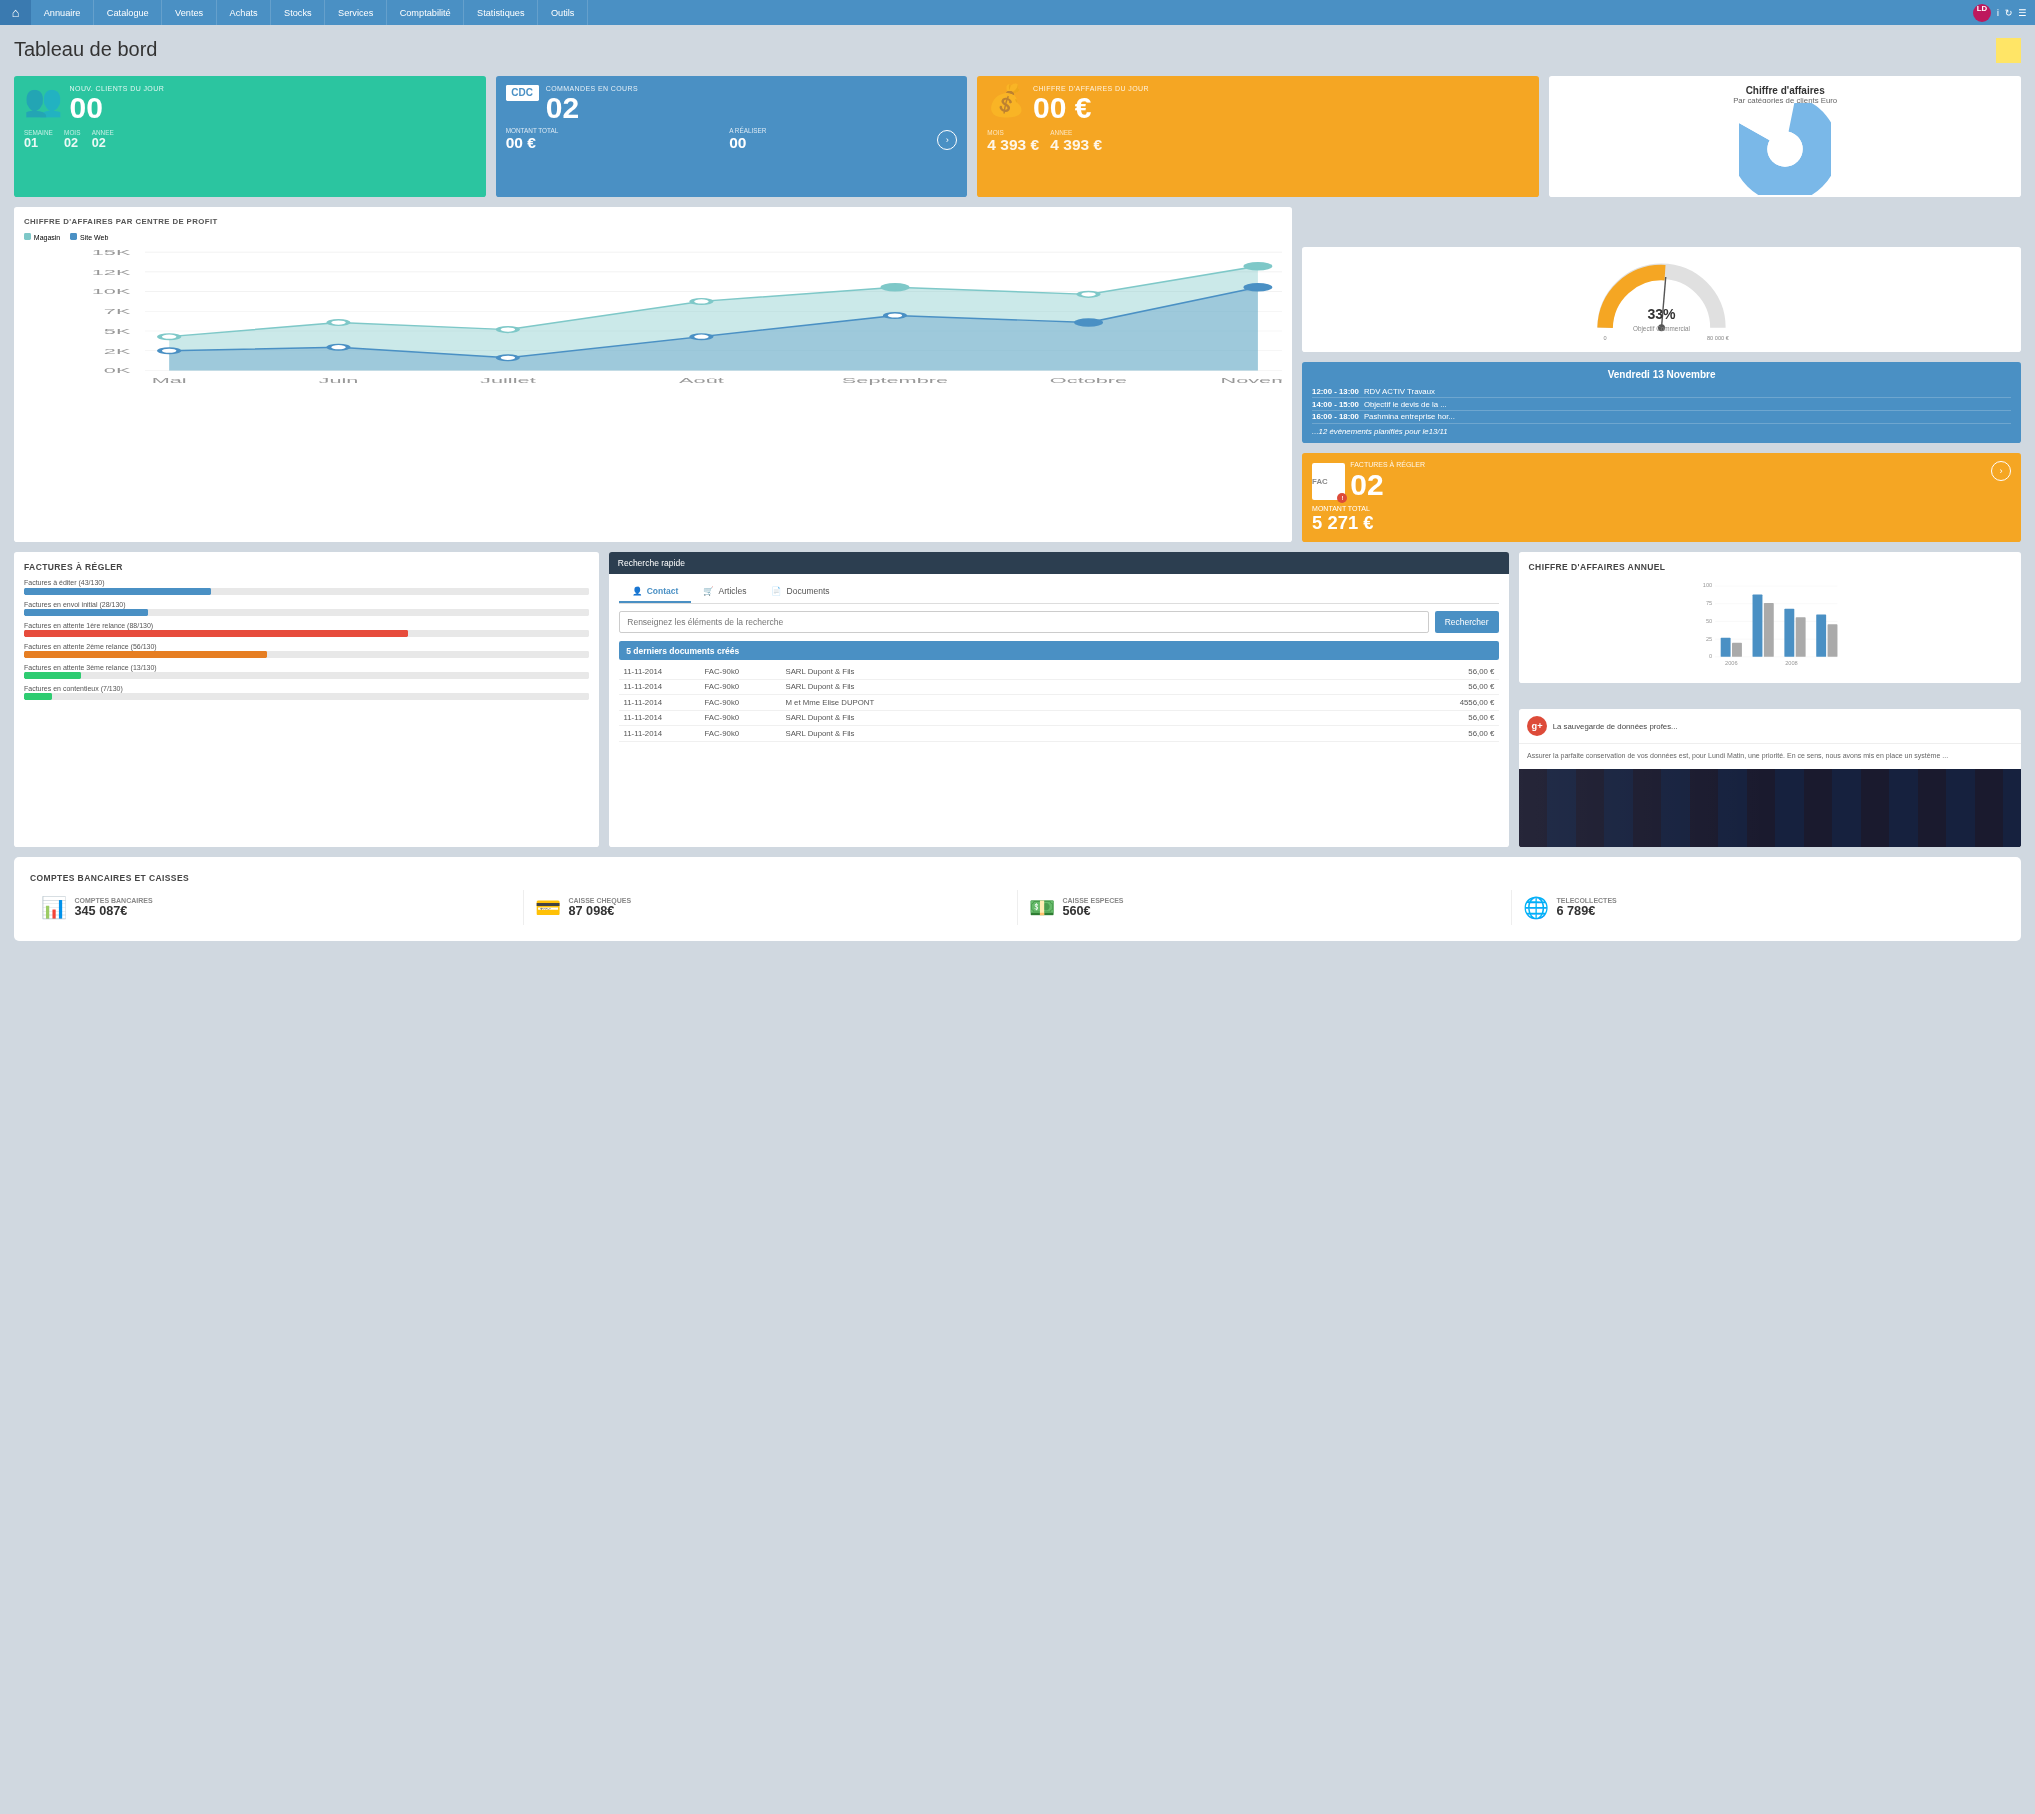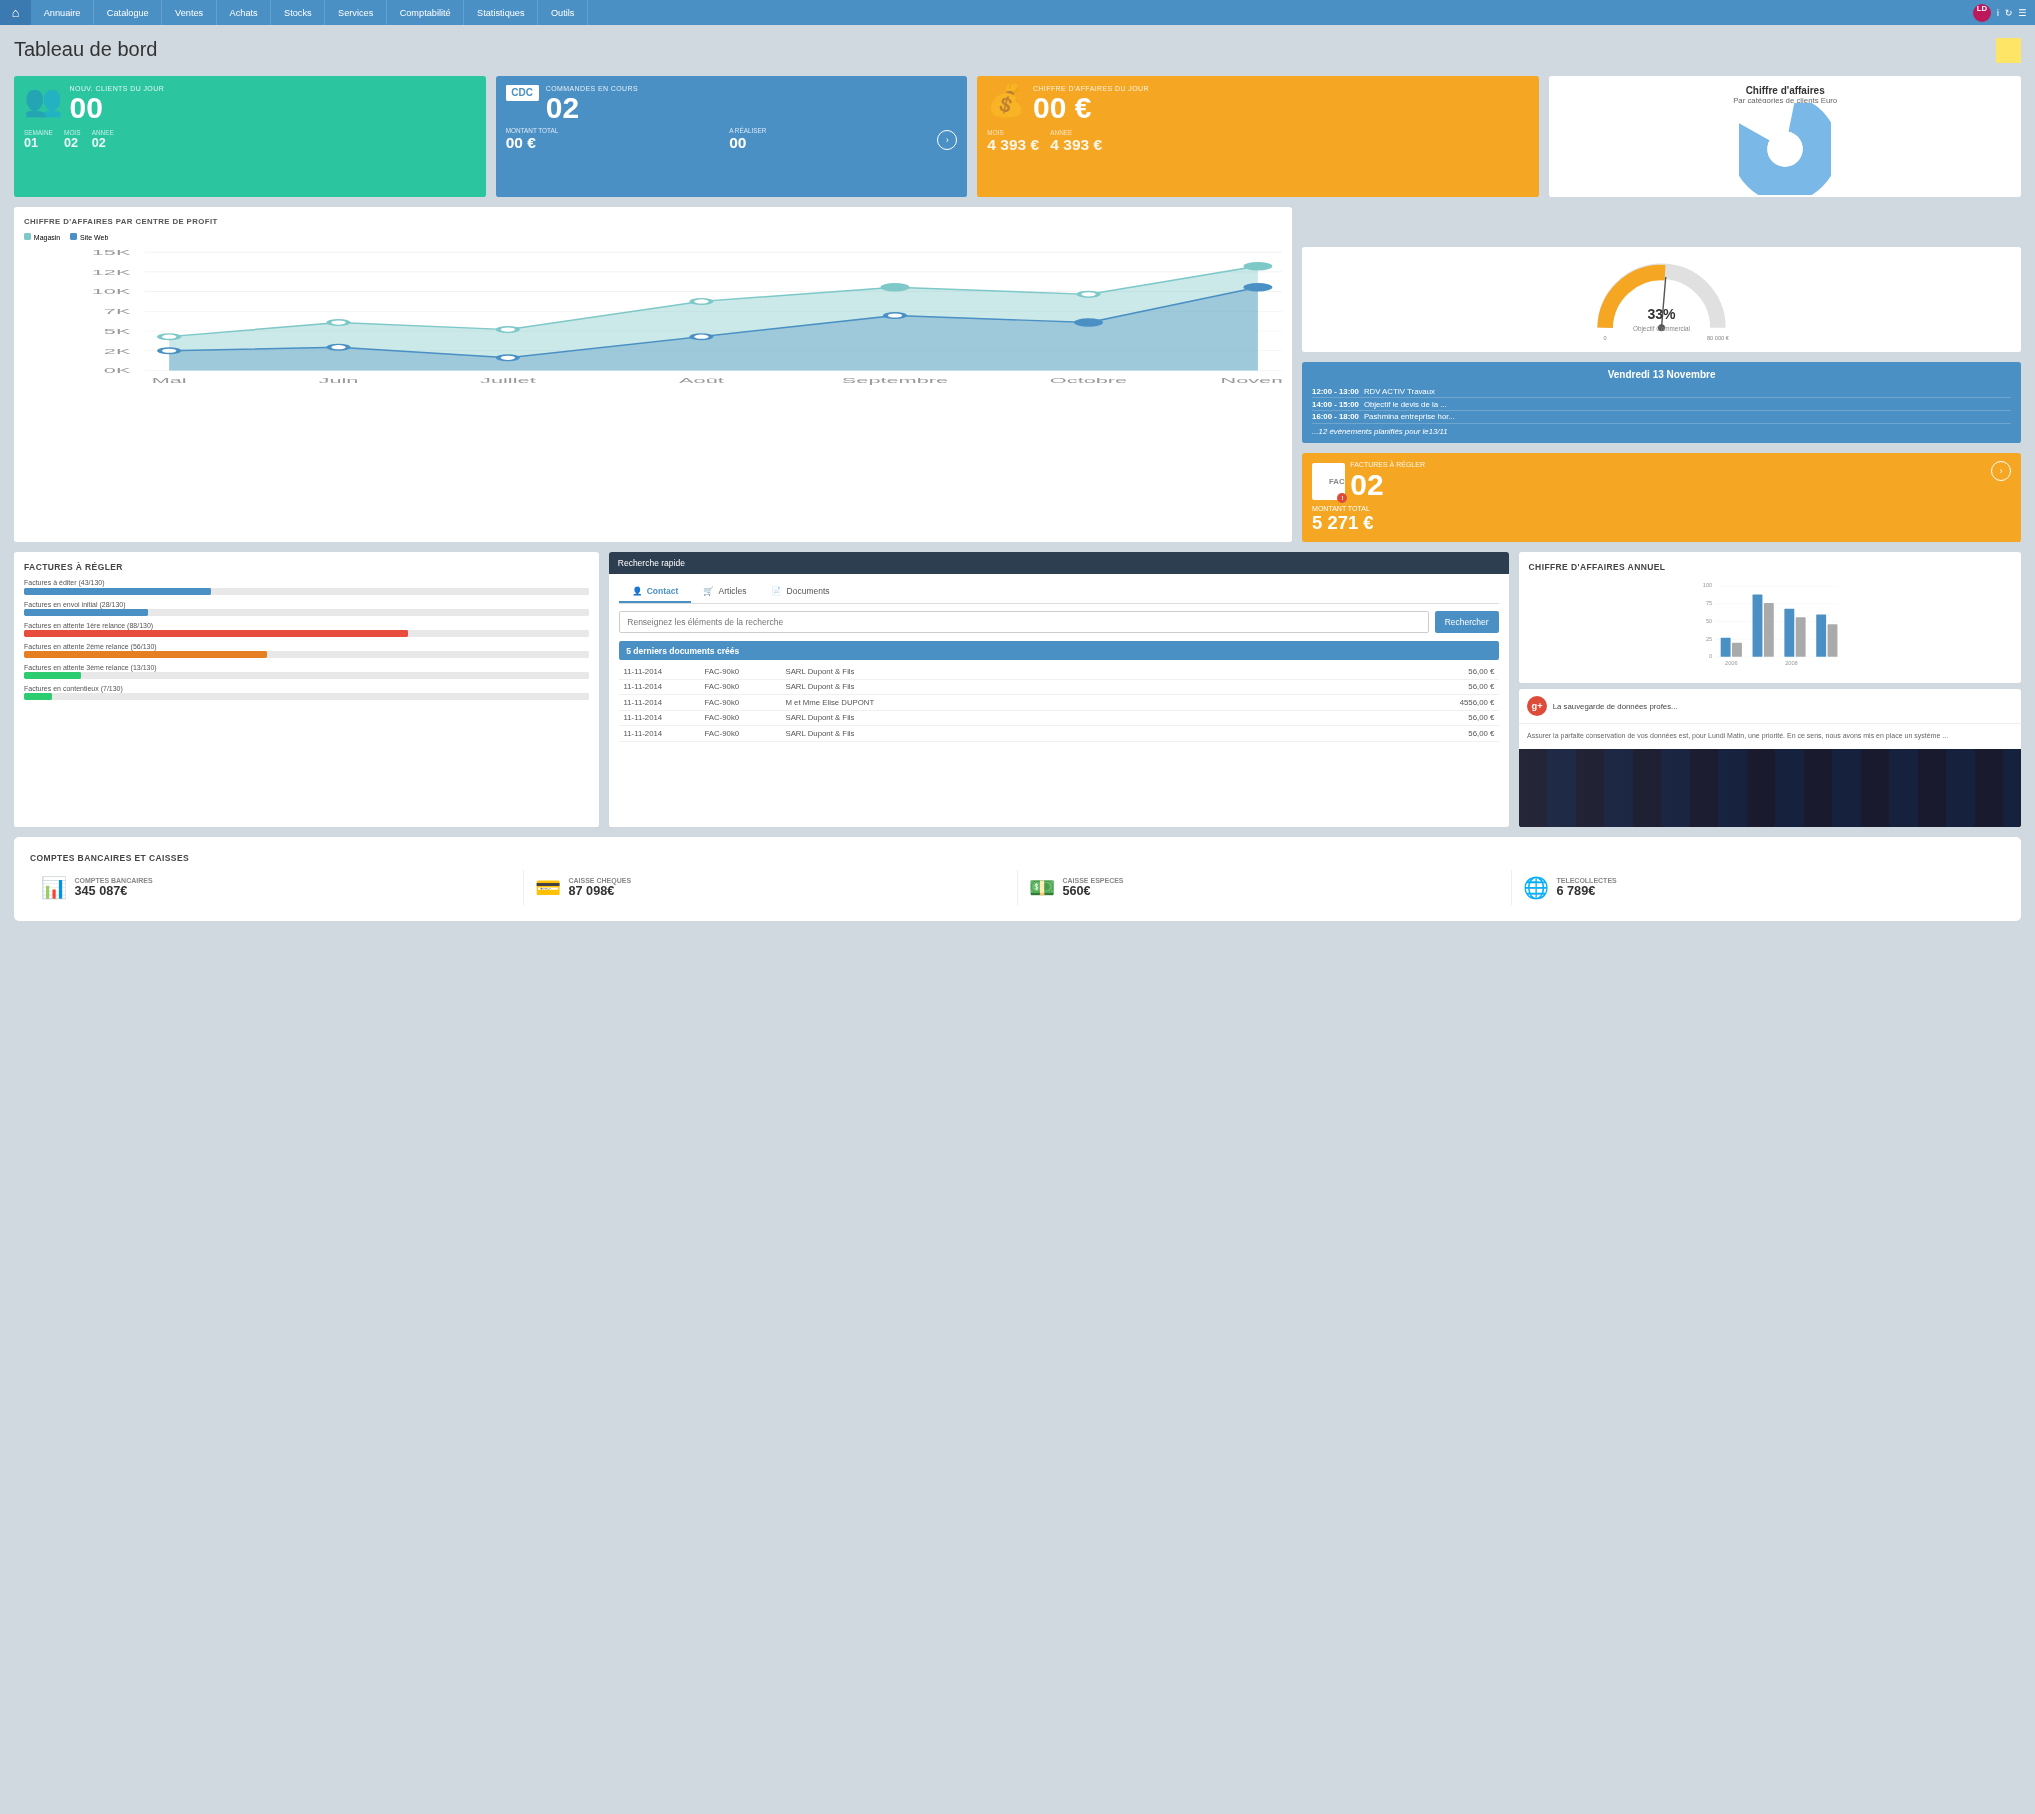--- a/index.html
+++ b/index.html
@@ -354,21 +354,21 @@
             <span class="calendar-event-time">16:00 - 18:00</span>
             <span>Pashmina entreprise hor...</span>
           </div>
           <div class="calendar-more">...12 évènements planifiés pour le13/11</div>
         </div>
 
         <div class="fac-card">
           <div style="display:flex; align-items:flex-start; justify-content:space-between;">
             <div>
               <div style="display:flex; align-items:center; gap:5.7px;">
-                <div style="background:white; width:32.5px; height:37px; display:flex; align-items:center; justify-content:flex-end; border-radius:2.1px; font-size:7.8px; font-weight:bold; color:#888; position:relative;">
+                <div style="background:white; width:32.5px; height:37px; display:flex; align-items:center; justify-content:flex-start; border-radius:2.1px; font-size:7.8px; font-weight:bold; color:#888; position:relative;">
                   <span>FAC</span>
                   <div style="position:absolute; bottom:-2.8px; right:-2.8px; width:10px; height:10px; background:#dd4b39; border-radius:50%; display:flex; align-items:center; justify-content:center; color:white; font-size:5.7px; font-weight:bold;">!</div>
                 </div>
                 <div>
                   <div style="font-size:7px; opacity:0.9; text-transform:uppercase;">FACTURES À RÉGLER</div>
                   <div class="fac-big">02</div>
                 </div>
               </div>
               <div class="fac-footer">MONTANT TOTAL</div>
               <div class="fac-amount">5 271 €</div>
@@ -473,21 +473,21 @@
           </div>
           <div class="doc-row">
             <span class="doc-date">11-11-2014</span>
             <span class="doc-ref">FAC-90k0</span>
             <span class="doc-name">SARL Dupont &amp; Fils</span>
             <span class="doc-amount">56,00 €</span>
           </div>
         </div>
       </div>
 
-      <div style="display:flex; flex-direction:column; gap:6px; flex:0.8;">
+      <div style="display:flex; flex-direction:column; gap:26px; flex:0.8;">
         <div class="bottom-right">
           <div class="section-title">CHIFFRE D'AFFAIRES ANNUEL</div>
           <svg width="100%" height="92" viewBox="0 0 200 130" style="font-size:13px">
 
             <text x="18" y="12" text-anchor="end" font-size="8" fill="#999">100</text>
             <text x="18" y="37" text-anchor="end" font-size="8" fill="#999">75</text>
             <text x="18" y="62" text-anchor="end" font-size="8" fill="#999">50</text>
             <text x="18" y="87" text-anchor="end" font-size="8" fill="#999">25</text>
             <text x="18" y="112" text-anchor="end" font-size="8" fill="#999">0</text>
 

